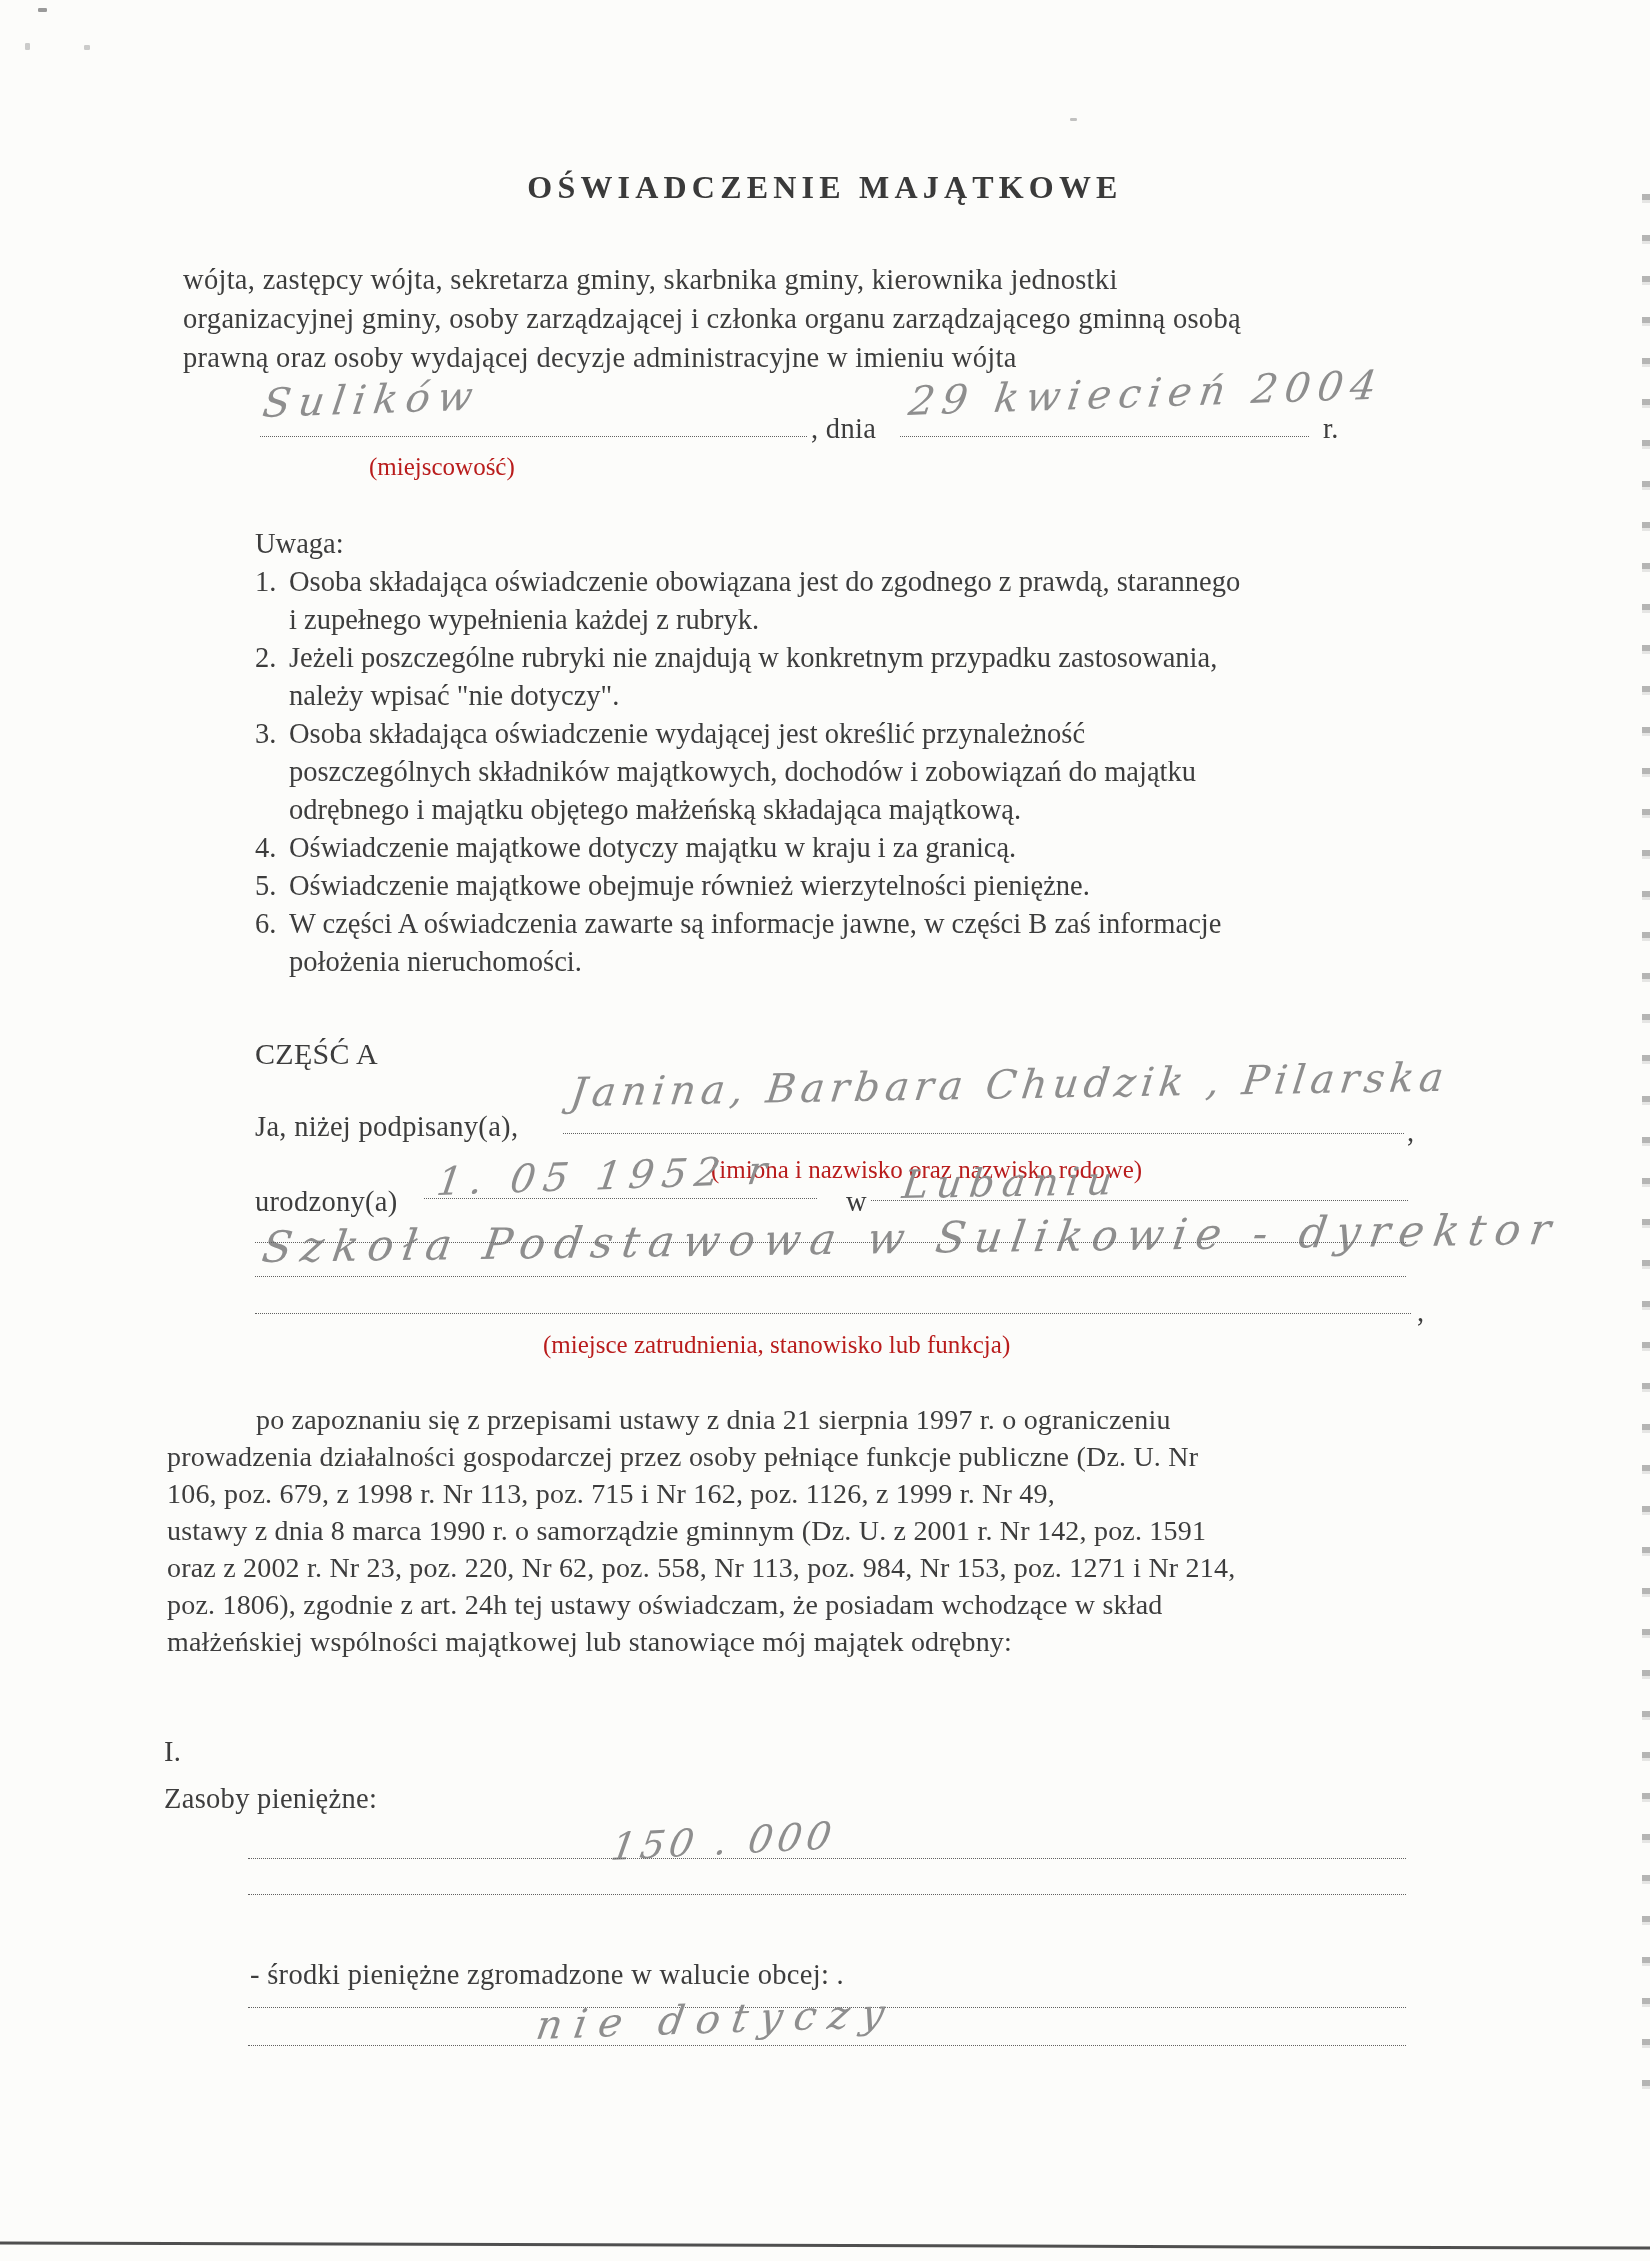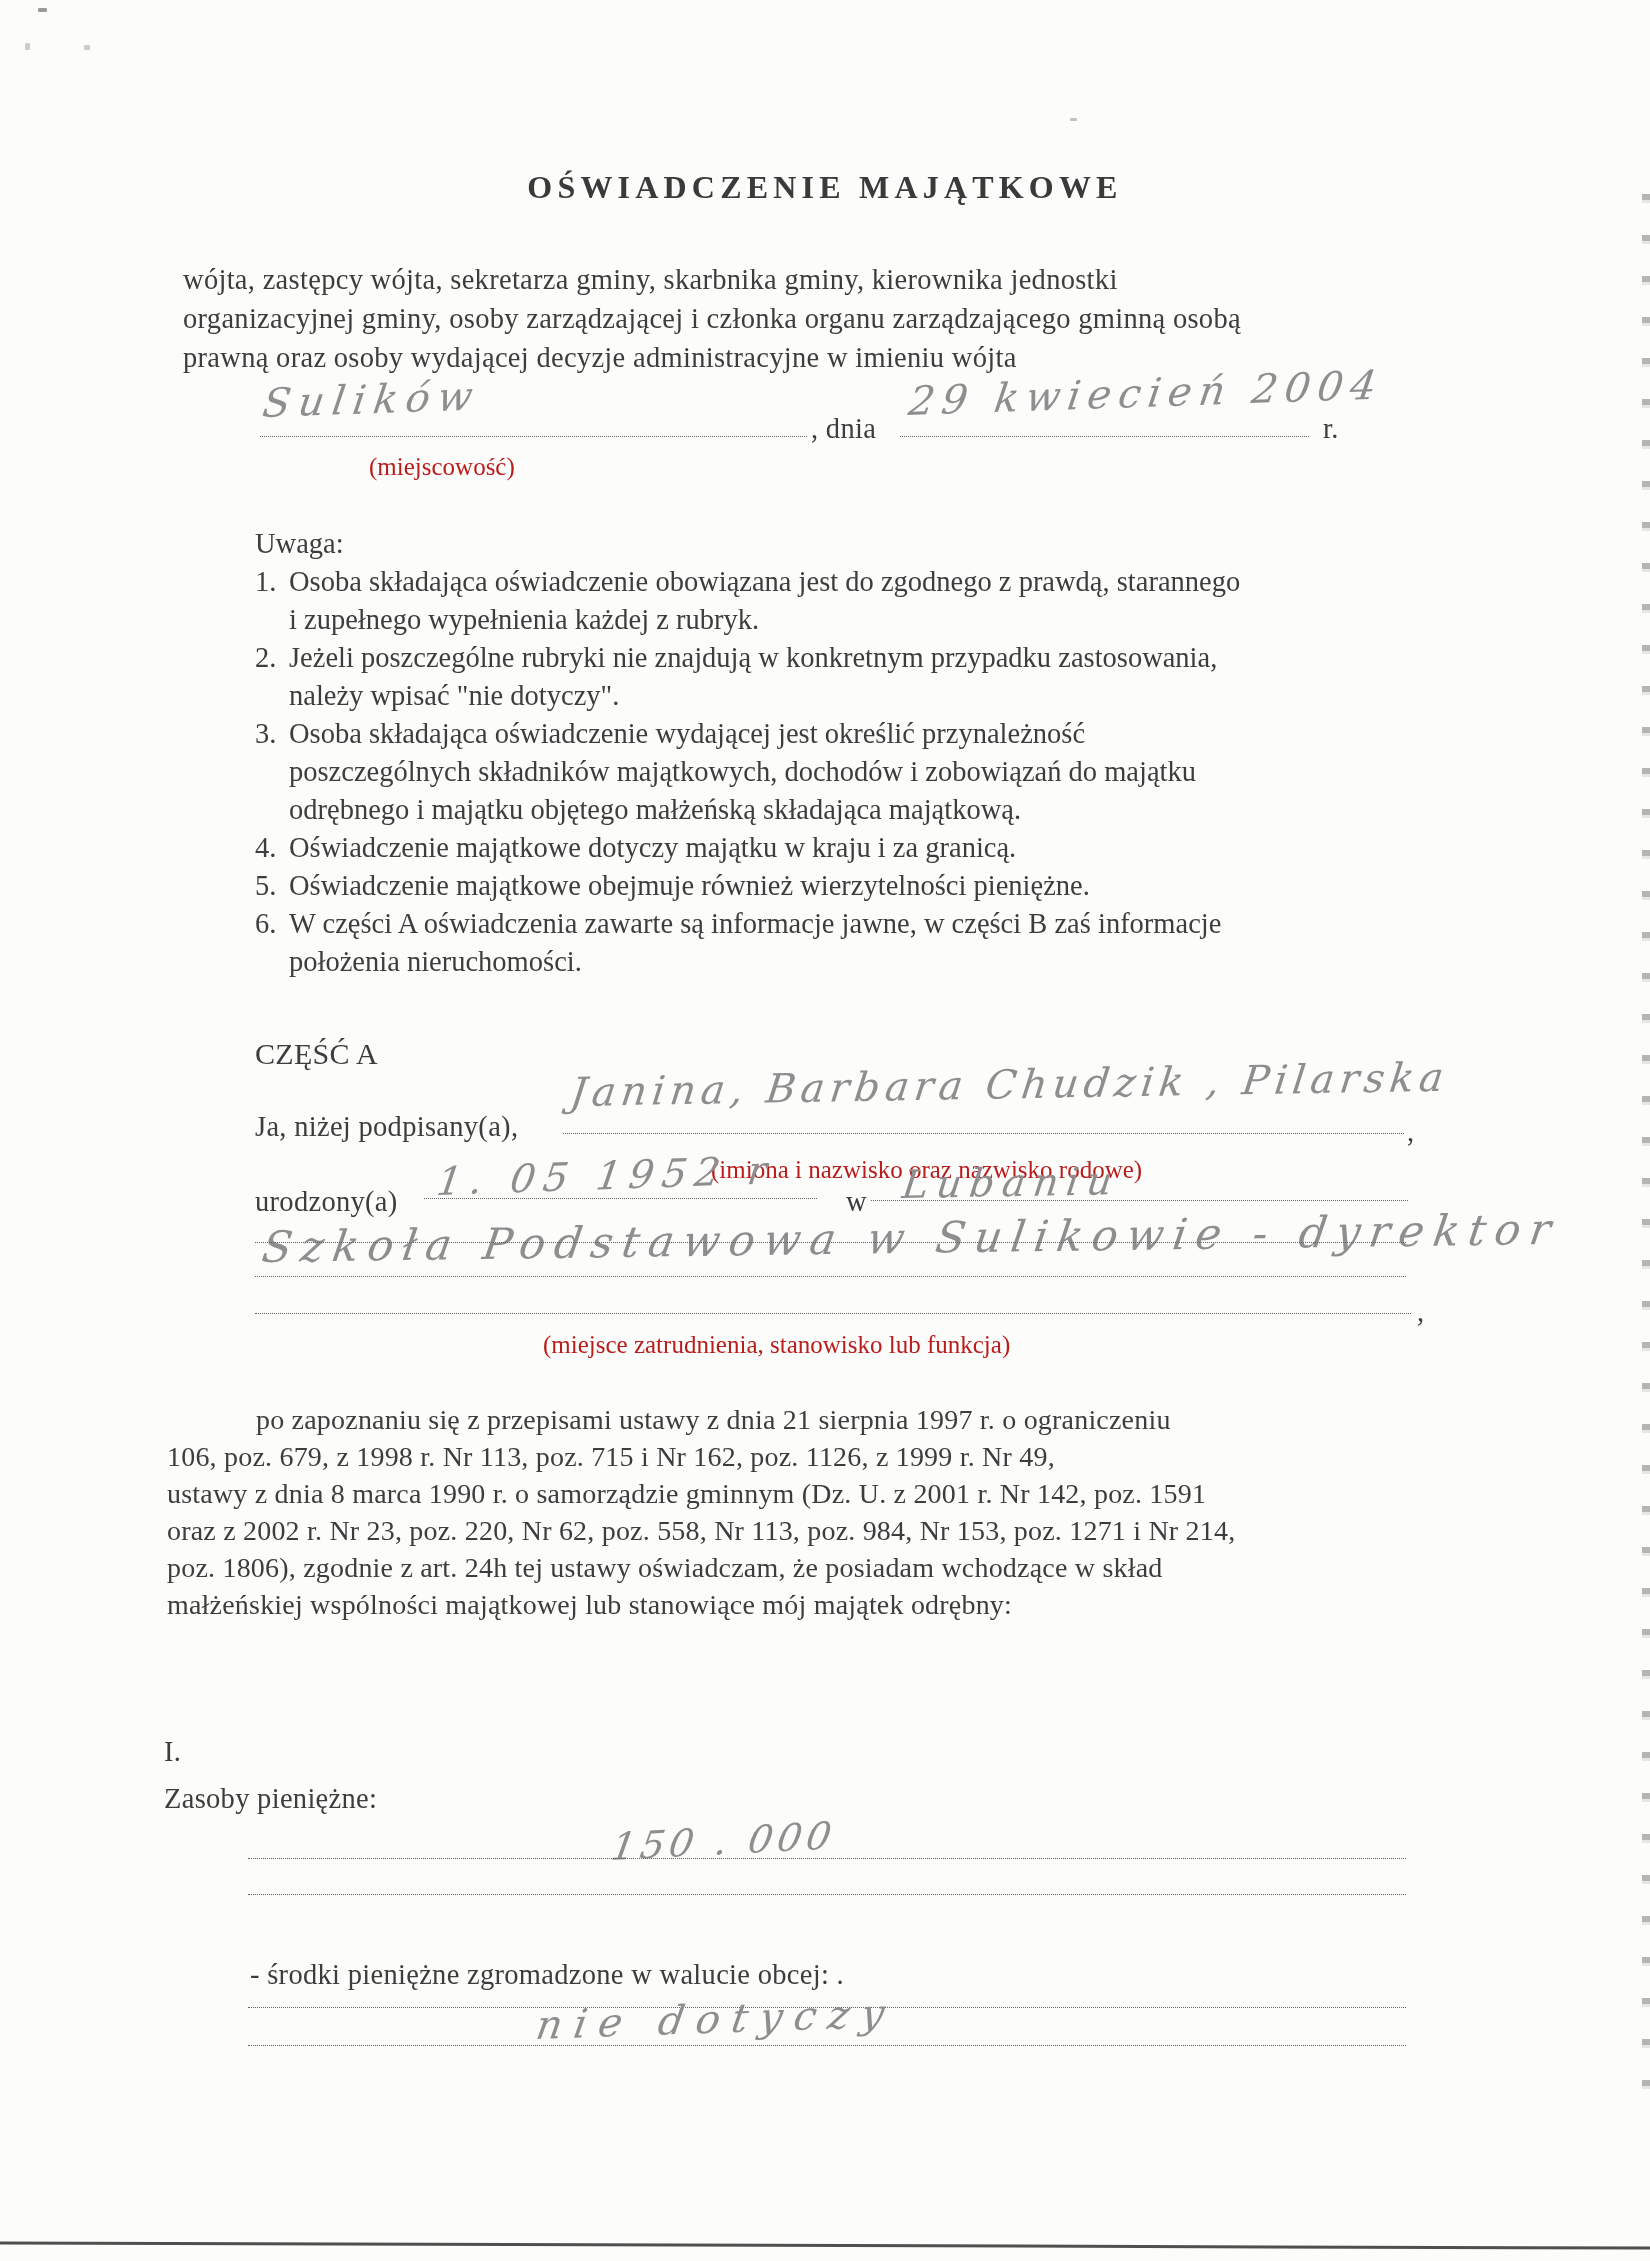--- a/index.html
+++ b/index.html
@@ -131,20 +131,21 @@
 
   <div class="abs hw" style="left:259px;top:1222px;font-size:43px;letter-spacing:9px;transform:skewX(-9deg) rotate(-0.8deg);">Szkoła Podstawowa w Sulikowie - dyrektor</div>
   <div class="abs dotted" style="left:255px;top:1242px;width:1151px;"></div>
   <div class="abs dotted" style="left:255px;top:1276px;width:1151px;"></div>
   <div class="abs dotted" style="left:255px;top:1313px;width:1156px;"></div>
   <div class="abs print" style="left:1417px;top:1296px;">,</div>
   <div class="abs caption" style="left:543px;top:1331px;">(miejsce zatrudnienia, stanowisko lub funkcja)</div>
 
   <div class="abs legal">
     <div class="indent">po zapoznaniu się z przepisami ustawy z dnia 21 sierpnia 1997 r. o ograniczeniu</div>
+    <div>prowadzenia działalności gospodarczej przez osoby pełniące funkcje publiczne (Dz. U. Nr</div>
     <div>106, poz. 679, z 1998 r. Nr 113, poz. 715 i Nr 162, poz. 1126, z 1999 r. Nr 49,</div>
     <div>ustawy z dnia 8 marca 1990 r. o samorządzie gminnym (Dz. U. z 2001 r. Nr 142, poz. 1591</div>
     <div>oraz z 2002 r. Nr 23, poz. 220, Nr 62, poz. 558, Nr 113, poz. 984, Nr 153, poz. 1271 i Nr 214,</div>
     <div>poz. 1806), zgodnie z art. 24h tej ustawy oświadczam, że posiadam wchodzące w skład</div>
     <div>małżeńskiej wspólności majątkowej lub stanowiące mój majątek odrębny:</div>
   </div>
 
   <div class="abs print" style="left:164px;top:1736px;">I.</div>
   <div class="abs print" style="left:164px;top:1767px;margin-top:16px;">Zasoby pieniężne:</div>
 

